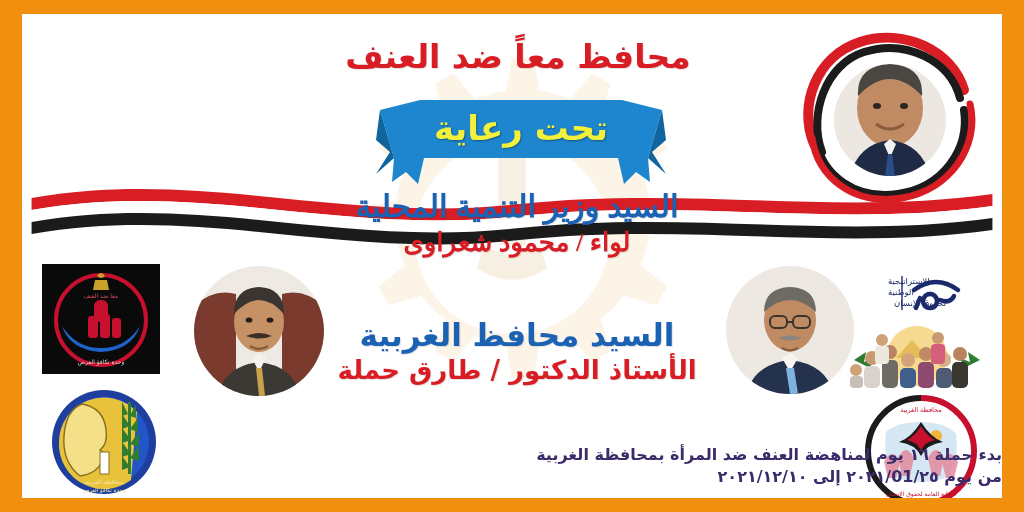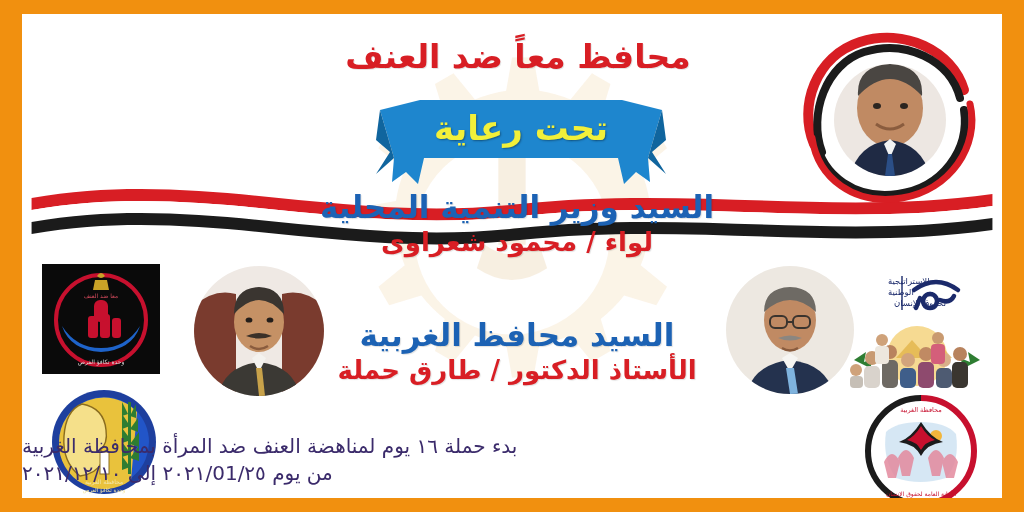--- a/index.html
+++ b/index.html
@@ -51,21 +51,21 @@
   .ribbon svg{width:100%;height:100%;display:block;}
   .ribbon-label{
     position:absolute;right:336px;top:94px;width:290px;text-align:center;
     color:#F2F03A;font-size:34px;font-weight:bold;
     text-shadow:1px 1px 2px rgba(0,0,0,.35);
     font-family:"DejaVu Sans","Liberation Sans",sans-serif;
   }
 
   
   .block{position:absolute;text-align:center;width:470px;right:250px;}
-  .blk-minister{top:176px;}
+  .blk-minister{top:176px;font-family:Liberation Serif, serif;}
   .blk-governor{top:304px;}
   .line-role{
     color:#1C62B4;font-size:31px;font-weight:bold;line-height:1.12;
     letter-spacing:-0.5px;
     text-shadow:1px 1px 1px rgba(0,0,0,.12);
   }
   .line-name{
     color:#D81E24;font-size:26px;font-weight:bold;line-height:1.2;
     margin-top:2px;letter-spacing:-0.5px;
     text-shadow:1px 1px 1px rgba(0,0,0,.12);
@@ -81,22 +81,22 @@
   .sidelogo{position:absolute;}
   .lg-violence{left:20px;top:250px;width:118px;height:110px;}
   .lg-equal{left:22px;top:372px;width:120px;height:118px;}
   .lg-nhrs{right:12px;top:256px;width:146px;height:46px;}
   .lg-collage{right:14px;top:312px;width:142px;height:62px;}
   .lg-gensec{right:22px;top:378px;width:118px;height:118px;}
   .sidelogo svg{width:100%;height:100%;display:block;}
 
   
   .footer{
-    position:absolute;left:0;right:0;bottom:10px;text-align:left;
-    color:#3B2B6B;font-size:20px;font-weight:normal;line-height:1.38;
+    position:absolute;left:0;right:0;bottom:10px;text-align:right;
+    color:#3B2B6B;font-size:16px;font-weight:bold;line-height:1.38;
   }
   .footer div{white-space:nowrap;}
 </style>
 </head>
 <body>
 
 <div class="poster">
  <div class="canvas">
 
   <div class="gear-wrap">

